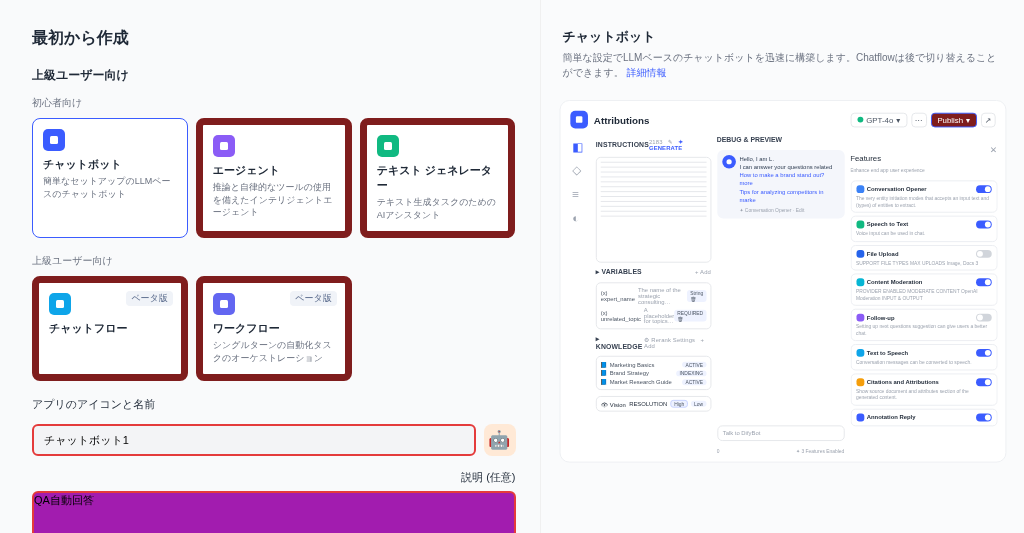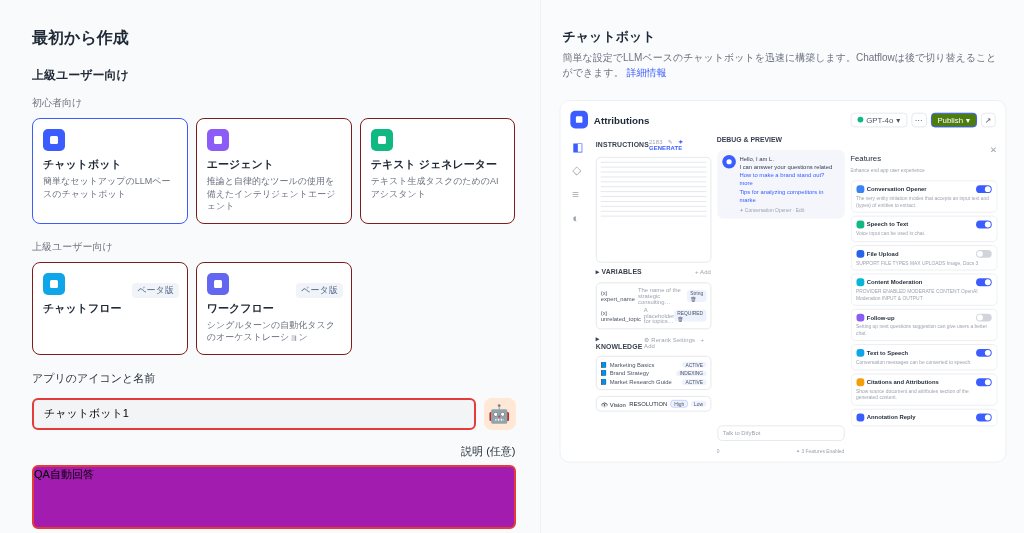--- a/index.html
+++ b/index.html
@@ -32,42 +32,42 @@
   .section-label { font-size: 12px; font-weight: 600; margin-bottom: 12px; }
   .sub-label { font-size: 10px; color: #6b7280; margin-bottom: 8px; }
 
   .type-grid {
     display: grid;
     grid-template-columns: repeat(3, 1fr);
     gap: 8px;
     margin-bottom: 16px;
   }
   .type-card {
-    border: 1px solid #7f1d1d;
+    border: 7px solid #7f1d1d;
     border-radius: 8px;
     padding: 10px 10px;
     background: #fff;
     cursor: pointer;
     position: relative;
   }
   .type-card.selected {
     border: 1.5px solid #3b5cff;
   }
   .type-icon {
     width: 22px; height: 22px;
     border-radius: 5px;
     display: flex; align-items: center; justify-content: center;
     margin-bottom: 6px;
   }
   .type-icon svg { width: 12px; height: 12px; fill: #fff; }
   .type-title { font-size: 11px; font-weight: 600; margin-bottom: 3px; color:#1f2937; }
   .type-desc { font-size: 9px; color: #6b7280; line-height: 1.4; }
   .beta-tag {
     position: absolute;
-    top: 20px; right: 8px;
+    top: 8px; right: 8px;
     font-size: 9px;
     background: #f0f3f8;
     color: #5a6b8c;
     padding: 1px 5px;
     border-radius: 4px;
   }
 
   .icon-name-row {
     display:flex;
     align-items:center;
@@ -130,21 +130,21 @@
   }
   .pv-logo svg{width:10px;height:10px;fill:#fff;}
   .pv-top-left { display:flex; gap:6px; align-items:center; }
   .pv-orch-label { font-size:10px; font-weight:600; }
   .pv-top-right { display:flex; gap:4px; align-items:center; }
   .pv-model-pill, .pv-pub-btn, .pv-arrow-btn {
     border:1px solid #e5e7eb; border-radius:4px;
     font-size:8px; padding:2px 6px; color:#4b5563;
     display:flex;align-items:center;gap:3px;
   }
-  .pv-pub-btn{ background:#4d7c0f; color:#fff; border-color:#3b5cff;}
+  .pv-pub-btn{ background:#7f1d1d; color:#fff; border-color:#3b5cff;}
   .pv-arrow-btn{ padding:2px 3px; }
 
   .pv-body {
     display:grid;
     grid-template-columns: 22px 1fr 130px 150px;
     gap:6px;
     height: calc(100% - 28px);
   }
   .pv-sidebar {
     display:flex; flex-direction:column; gap:10px; align-items:center;

